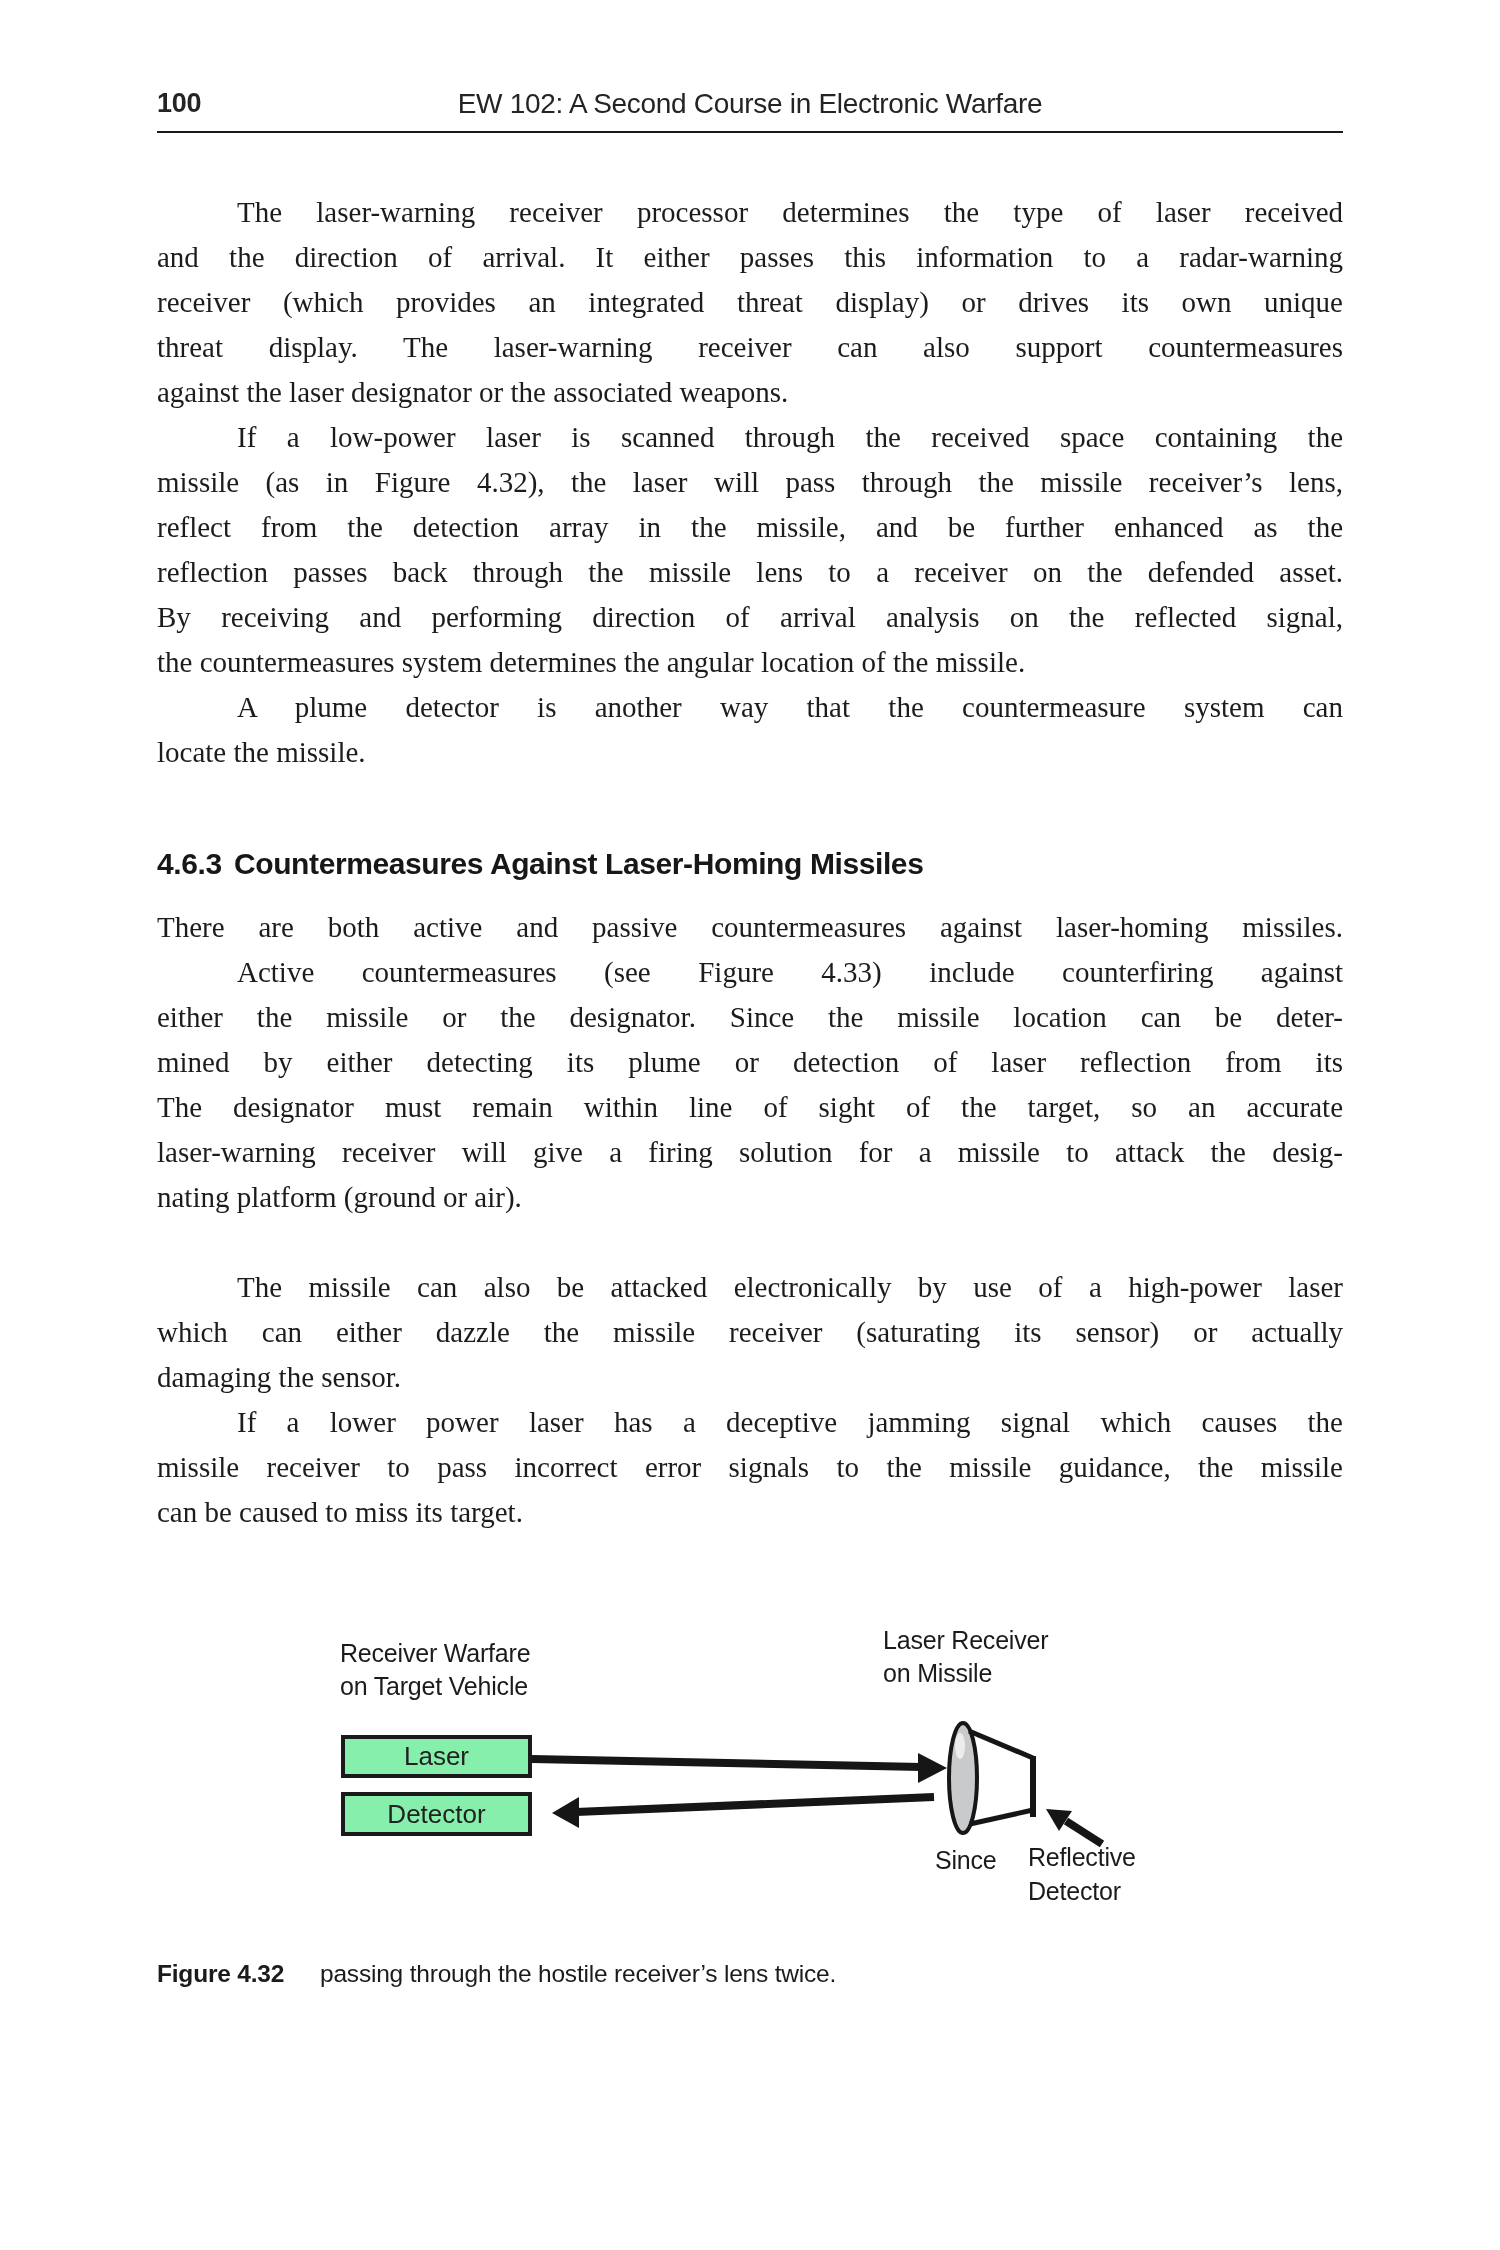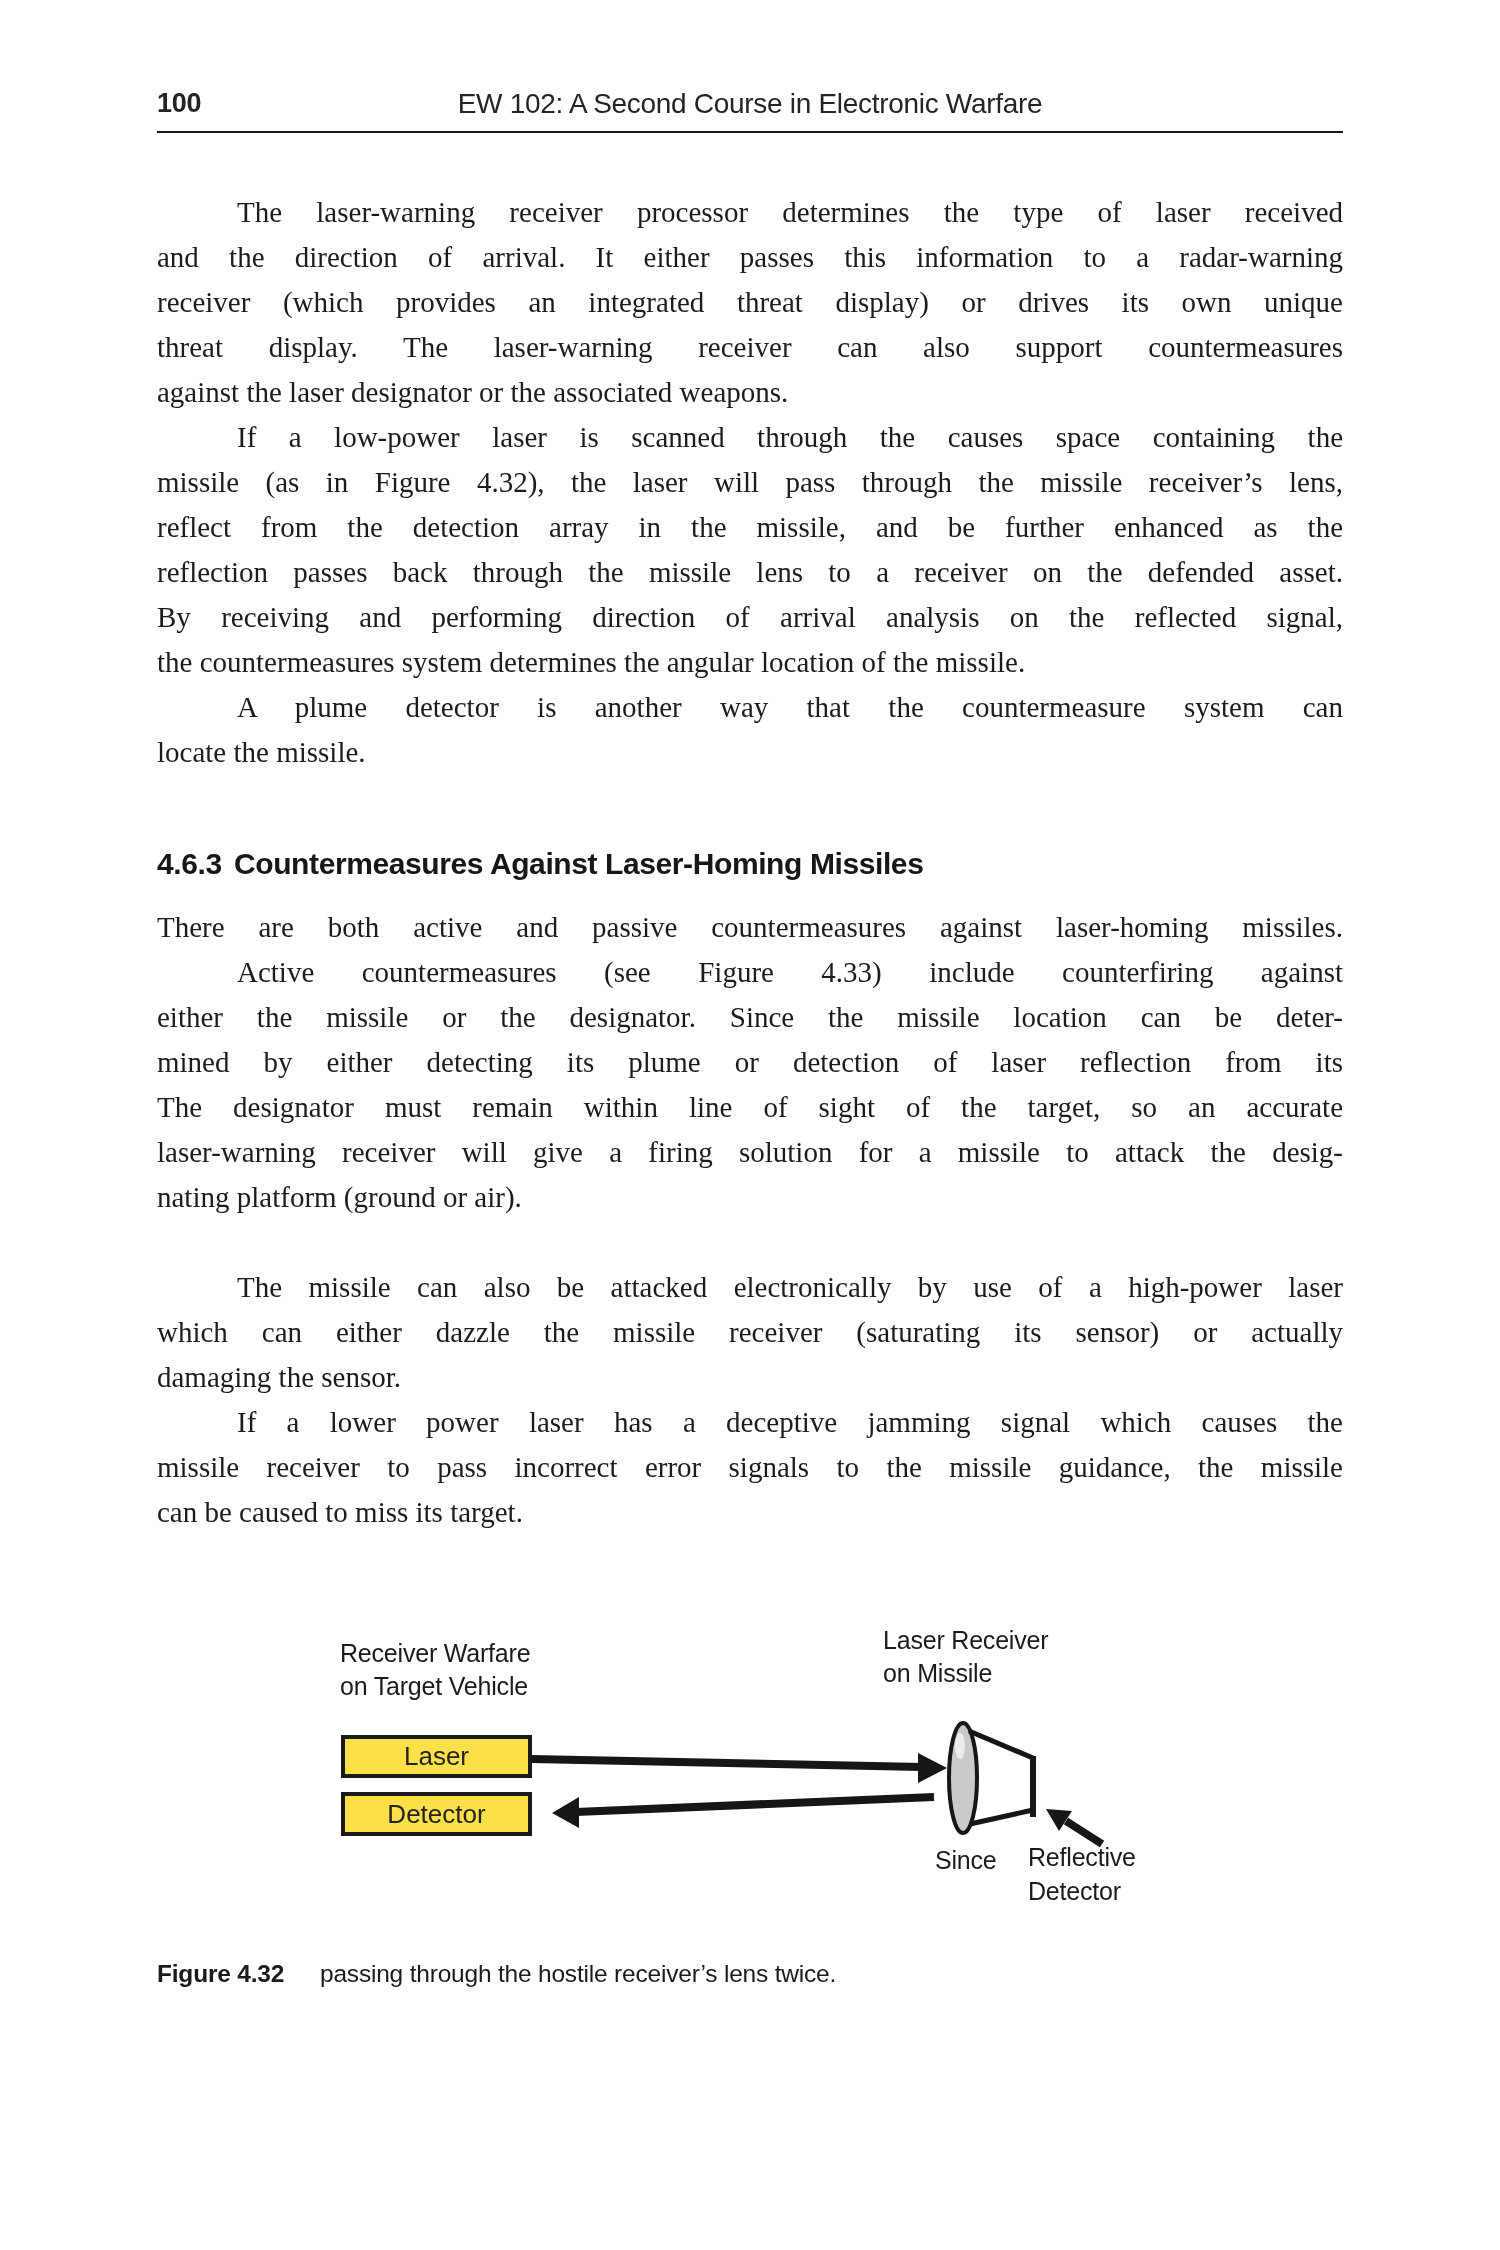--- a/index.html
+++ b/index.html
@@ -19,21 +19,21 @@
   .ind{padding-left:80px;}
   
   .sechead{position:absolute;left:157px;top:845px;width:1186px;
            font-family:"Liberation Sans",sans-serif;font-weight:bold;font-size:30px;
            letter-spacing:-0.4px;color:#171717;line-height:38px;}
   .sechead .num{display:inline-block;width:77px;}
   
   .figlabel{position:absolute;font-family:"Liberation Sans",sans-serif;font-size:25px;
             line-height:33px;color:#1b1b1b;letter-spacing:-0.2px;}
   .gbox{position:absolute;left:341px;width:191px;box-sizing:border-box;
-        background:#fde047;border:4px solid #1a1a1a;
+        background:#86efac;border:4px solid #1a1a1a;
         display:flex;align-items:center;justify-content:center;
         font-family:"Liberation Sans",sans-serif;font-size:26px;color:#222;}
   .figsvg{position:absolute;left:300px;top:1600px;width:950px;height:320px;}
   
   .caption{position:absolute;left:157px;top:1956px;width:1186px;
            font-family:"Liberation Sans",sans-serif;font-size:24.5px;line-height:36px;
            letter-spacing:-0.2px;color:#1b1b1b;}
   .caption .clabel{position:absolute;left:0;top:0;font-weight:bold;}
   .caption .ctext{position:absolute;left:163px;top:0;width:1023px;}
 </style>
@@ -50,21 +50,21 @@
 
   <div class="para" style="top:190px">
     <div class="jline ind">The laser-warning receiver processor determines the type of laser received</div>
     <div class="jline">and the direction of arrival. It either passes this information to a radar-warning</div>
     <div class="jline">receiver (which provides an integrated threat display) or drives its own unique</div>
     <div class="jline">threat display. The laser-warning receiver can also support countermeasures</div>
     <div class="jline lastline">against the laser designator or the associated weapons.</div>
   </div>
 
   <div class="para" style="top:415px">
-    <div class="jline ind">If a low-power laser is scanned through the causes space containing the</div>
+    <div class="jline ind">If a low-power laser is scanned through the received space containing the</div>
     <div class="jline">missile (as in Figure 4.32), the laser will pass through the missile receiver’s lens,</div>
     <div class="jline">reflect from the detection array in the missile, and be further enhanced as the</div>
     <div class="jline">reflection passes back through the missile lens to a receiver on the defended asset.</div>
     <div class="jline">By receiving and performing direction of arrival analysis on the reflected signal,</div>
     <div class="jline lastline">the countermeasures system determines the angular location of the missile.</div>
   </div>
 
   <div class="para" style="top:685px">
     <div class="jline ind">A plume detector is another way that the countermeasure system can</div>
     <div class="jline lastline">locate the missile.</div>

